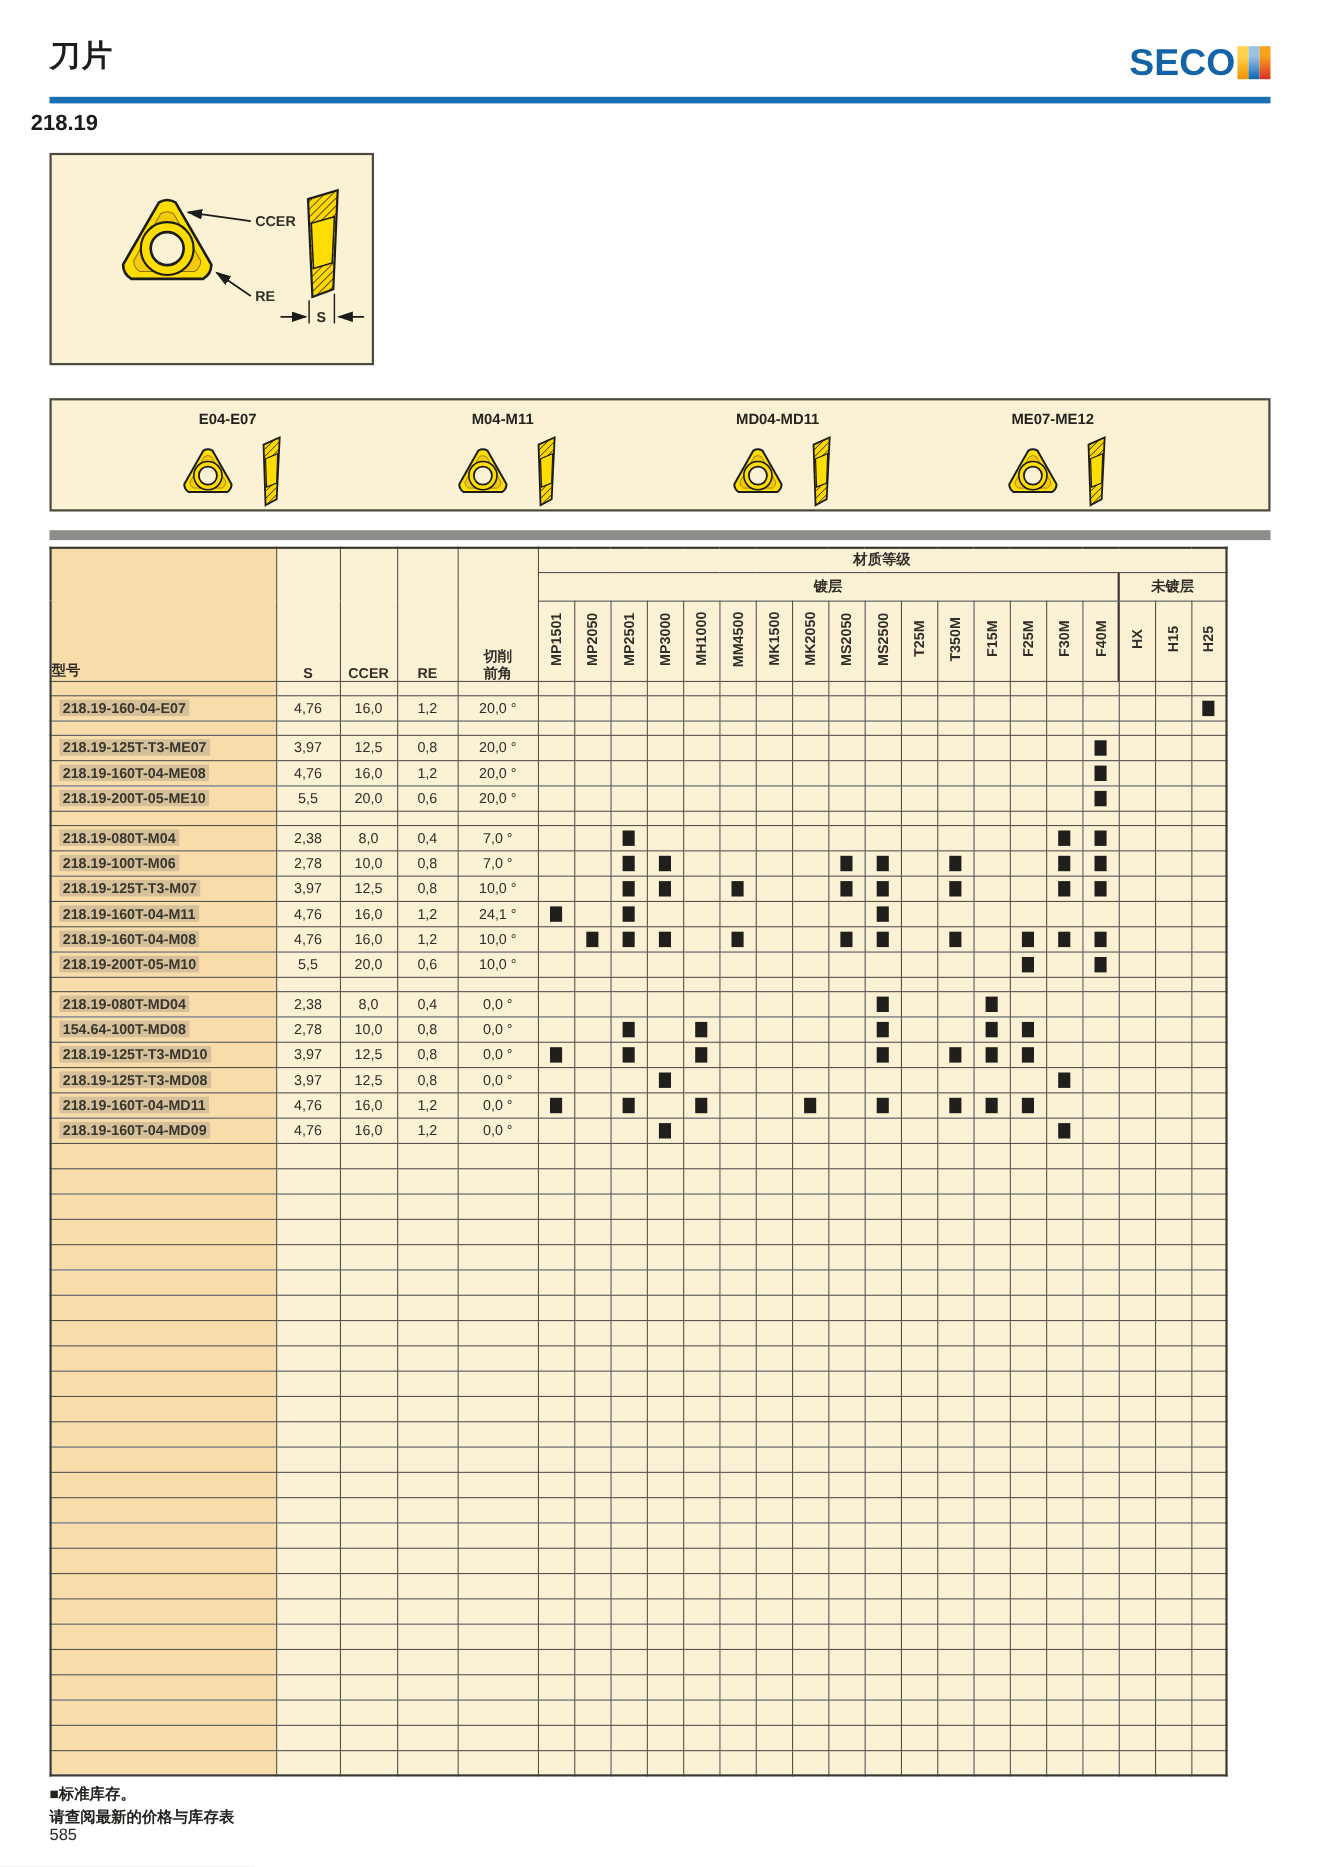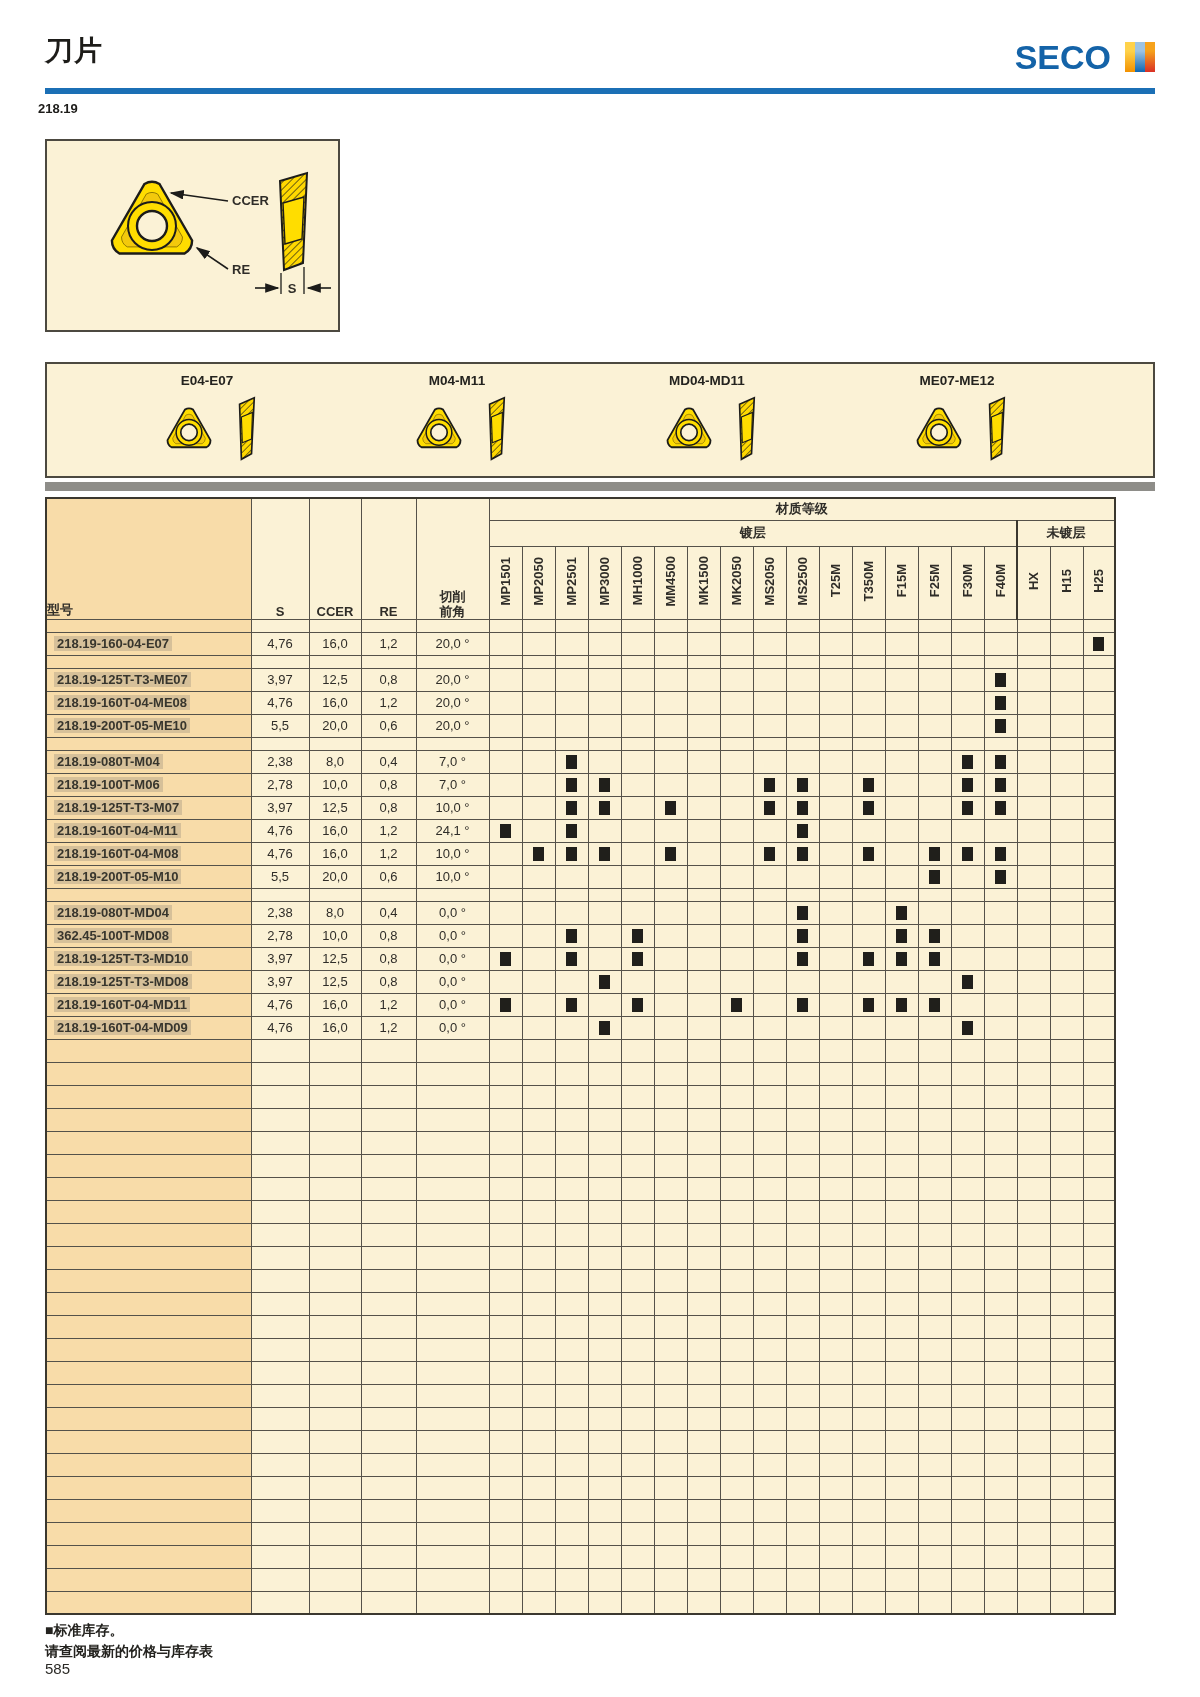--- a/index.html
+++ b/index.html
@@ -3,33 +3,33 @@
 <meta charset="utf-8">
 <style>
   html,body{margin:0;padding:0;background:#e8e8e8;}
   .page{position:relative;width:1200px;height:1697px;background:#ffffff;
         font-family:"Liberation Sans",sans-serif;overflow:hidden;margin:0 auto;}
   .abs{position:absolute;box-sizing:border-box;}
 
   
   .title{left:45px;top:32px;font-size:28px;font-weight:bold;color:#1d1c19;letter-spacing:1px;text-align:center;}
   .rule{left:45px;top:88px;width:1110px;height:6px;background:#1b6fb5;}
-  .logo{top:40px;left:990px;width:165px;display:flex;align-items:center;justify-content:flex-end;gap:14px;}
+  .logo{top:40px;left:990px;width:165px;display:flex;align-items:center;justify-content:flex-end;gap:2px;}
   .logo-text{font-size:34px;font-weight:bold;color:#1463a8;letter-spacing:0px;line-height:34px;}
   .logo-mark{width:30px;height:30px;display:flex;}
   .logo-mark i{flex:1;display:block;}
   .lm1{background:linear-gradient(#ffd24a 30%,#f29100);}
   .lm2{background:linear-gradient(#9cc3e4 30%,#0e67b2);}
   .lm3{background:linear-gradient(#f6a21c 30%,#d93025);}
-  .code{left:38px;top:101px;font-size:13px;font-weight:bold;color:#1d1c19;}
+  .code{left:28px;top:101px;font-size:20px;font-weight:bold;color:#1d1c19;}
 
   
   .cream-box{background:#fbf2d6;border:2px solid #4c4940;}
   .diagram{left:45px;top:139px;width:295px;height:193px;}
-  .variants{left:45px;top:362px;width:1110px;height:116px;display:flex;padding:9px 0 0 35px;}
+  .variants{left:45px;top:362px;width:1110px;height:103px;display:flex;padding:9px 0 0 35px;}
   .vgroup{width:250px;display:flex;flex-direction:column;align-items:center;}
   .vlabel{font-size:13.5px;font-weight:bold;color:#24231f;margin-bottom:7px;}
   .vimgs{display:flex;align-items:flex-end;gap:13px;}
   .graybar{left:45px;top:482px;width:1110px;height:9px;background:#8e8d89;}
 
   svg text{font-family:"Liberation Sans",sans-serif;font-size:13px;fill:#2f2d28;font-weight:bold;}
 
   
   table.grades{border-collapse:collapse;table-layout:fixed;position:absolute;left:45px;top:497px;
                width:1069px;border:2px solid #3b382f;}
@@ -694,21 +694,21 @@
             <div class="mark"></div>
           </td>
           <td class="grade"></td>
           <td class="grade"></td>
           <td class="grade"></td>
           <td class="grade"></td>
           <td class="grade"></td>
           <td class="grade"></td>
         </tr>
         <tr>
-          <td class="model"><span class="badge">362.45-100T-MD08</span></td>
+          <td class="model"><span class="badge">154.64-100T-MD08</span></td>
           <td class="num">2,78</td>
           <td class="num">10,0</td>
           <td class="num">0,8</td>
           <td class="num">0,0 °</td>
           <td class="grade"></td>
           <td class="grade"></td>
           <td class="grade">
             <div class="mark"></div>
           </td>
           <td class="grade"></td>

